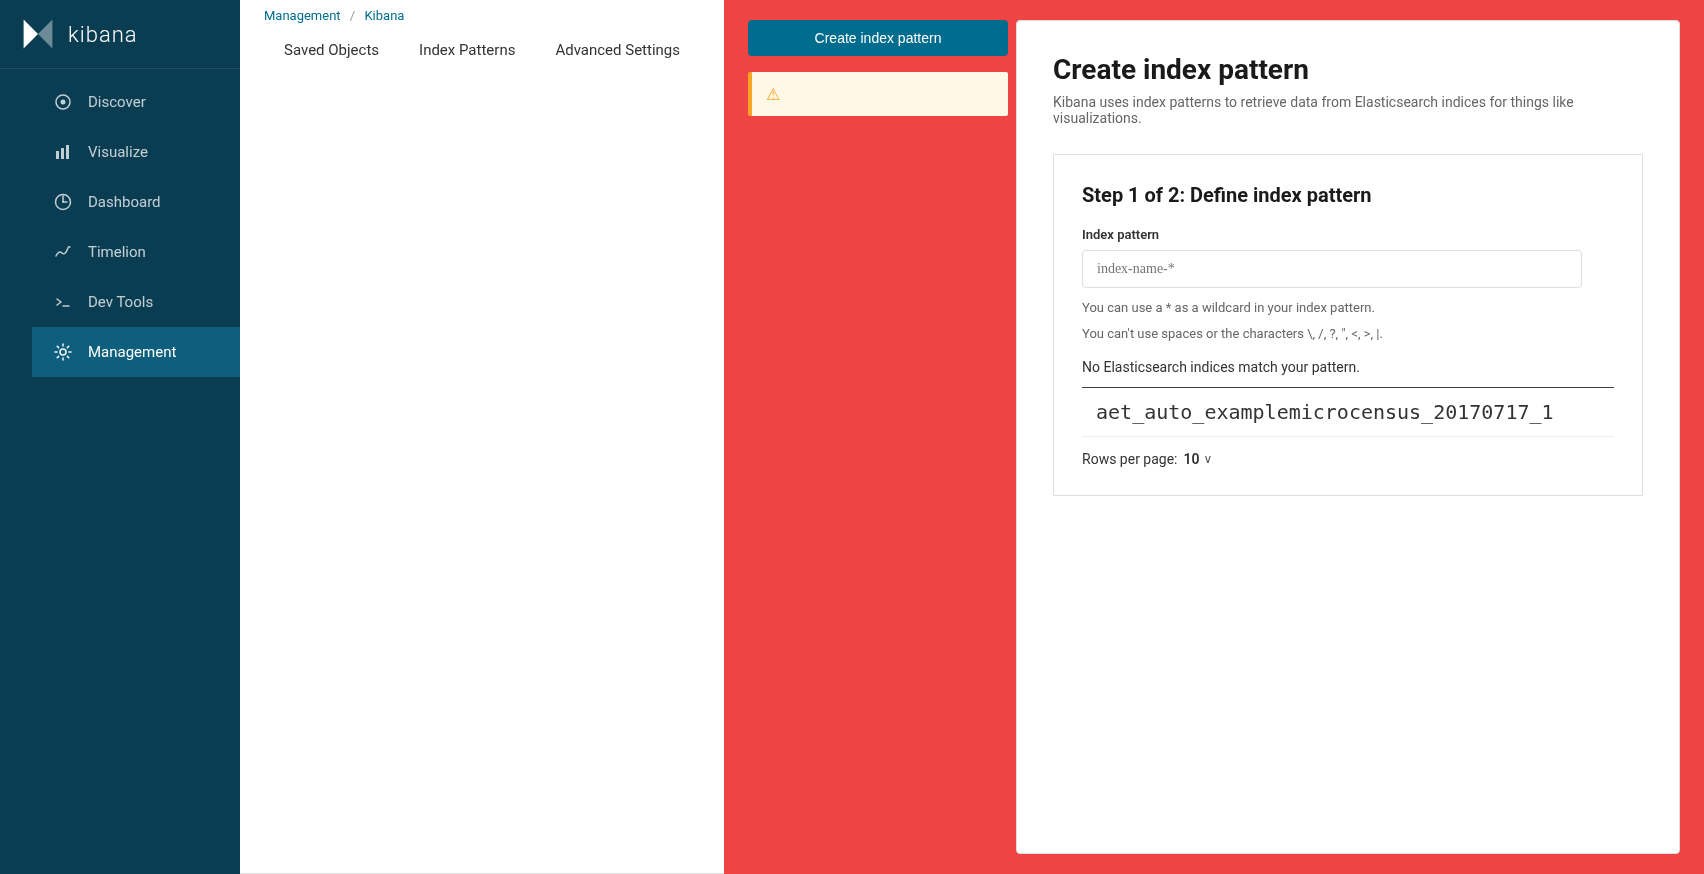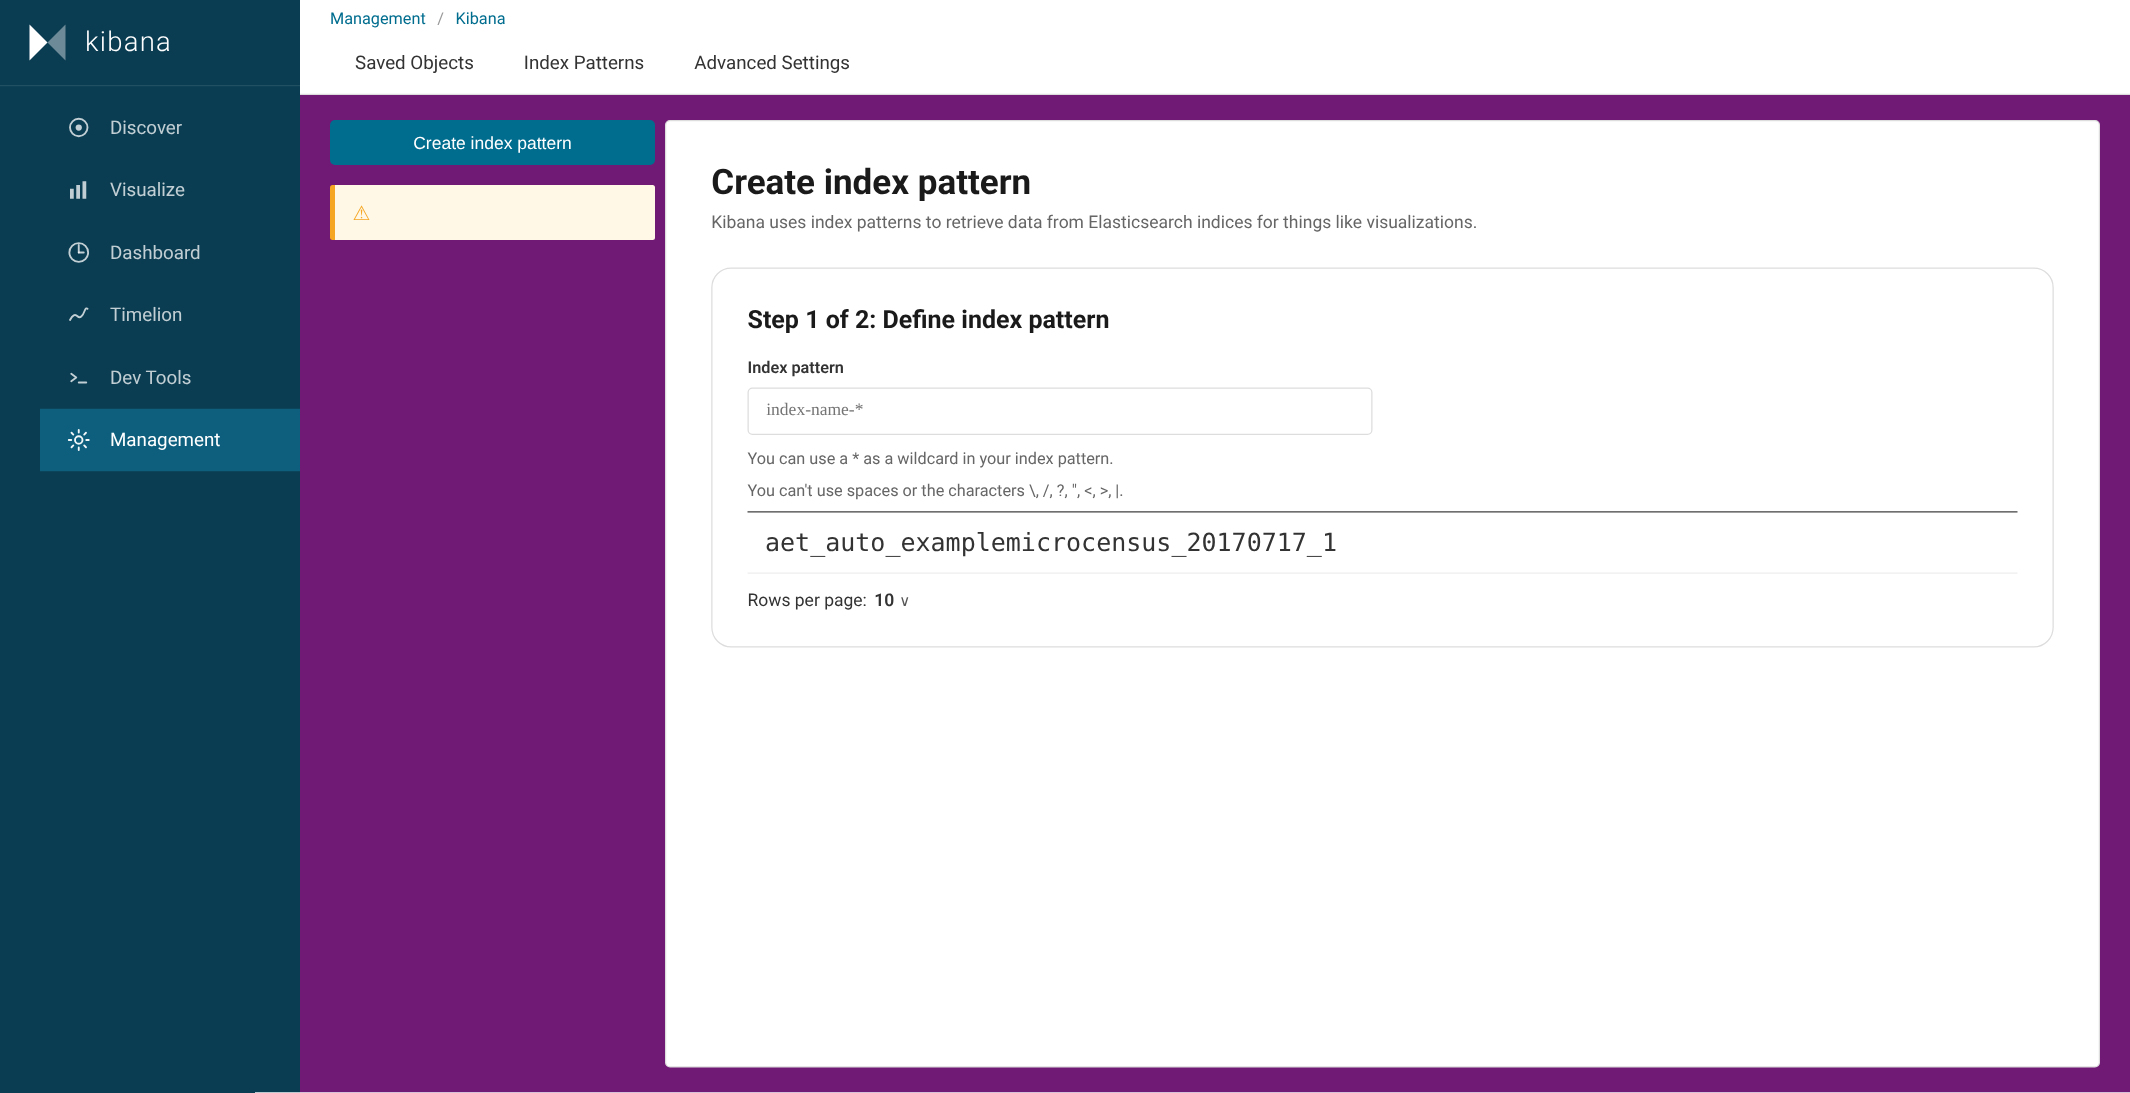--- a/index.html
+++ b/index.html
@@ -60,23 +60,23 @@
       align-items: center;
       justify-content: center;
       font-size: 16px;
       flex-shrink: 0;
     }
 
     
     .main {
       flex: 1;
       display: flex;
-      flex-direction: column;
+      flex-direction: row;
       overflow: hidden;
-      background: #701a75;
+      background: #ef4444;
     }
 
     
     .top-nav {
       background: #fff;
       border-bottom: 1px solid #ddd;
       padding: 0 24px;
     }
     .breadcrumb {
       font-size: 13px;
@@ -166,21 +166,21 @@
       margin-bottom: 8px;
     }
     .right-panel-desc {
       font-size: 14px;
       color: #666;
       margin-bottom: 28px;
     }
 
     .step-box {
       border: 1px solid #ddd;
-      border-radius: 16px;
+      border-radius: 1px;
       padding: 28px 28px;
     }
 
     .step-title {
       font-size: 20px;
       font-weight: 700;
       color: #1a1a1a;
       margin-bottom: 20px;
     }
 
@@ -346,20 +346,21 @@
 
       <div class="step-box">
         <div class="step-title">Step 1 of 2: Define index pattern</div>
 
         <div class="field-label">Index pattern</div>
         <input type="text" class="index-input" placeholder="index-name-*" style="">
 
         <div class="hint-text">You can use a * as a wildcard in your index pattern.</div>
         <div class="hint-text">You can't use spaces or the characters \, /, ?, ", &lt;, &gt;, |.</div>
 
+        <div class="no-match-text">No Elasticsearch indices match your pattern.</div>
 
         <div class="index-item">aet_auto_examplemicrocensus_20170717_1</div>
 
         <div class="rows-per-page">
           <span class="rows-per-page-label">Rows per page:</span>
           <span class="rows-per-page-value">10</span>
           <span class="chevron-down">∨</span>
         </div>
       </div>
     </div>

